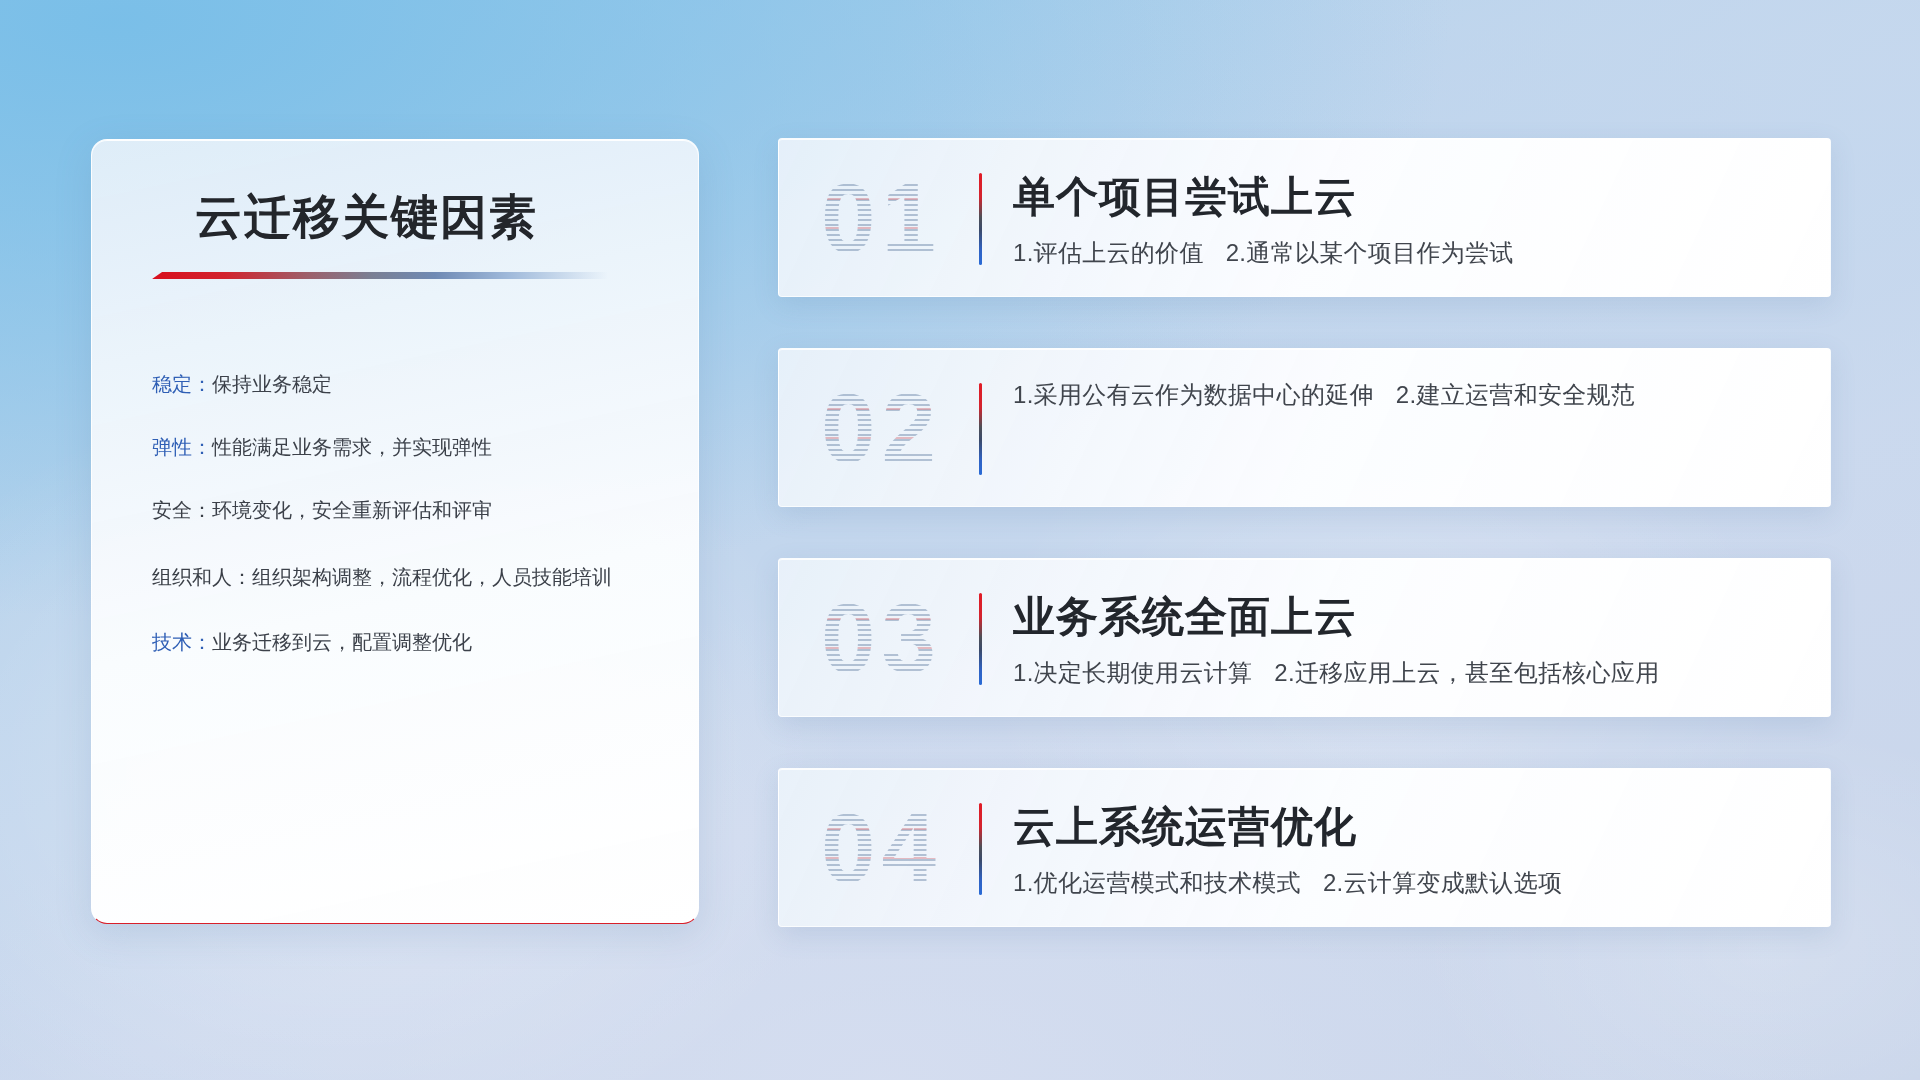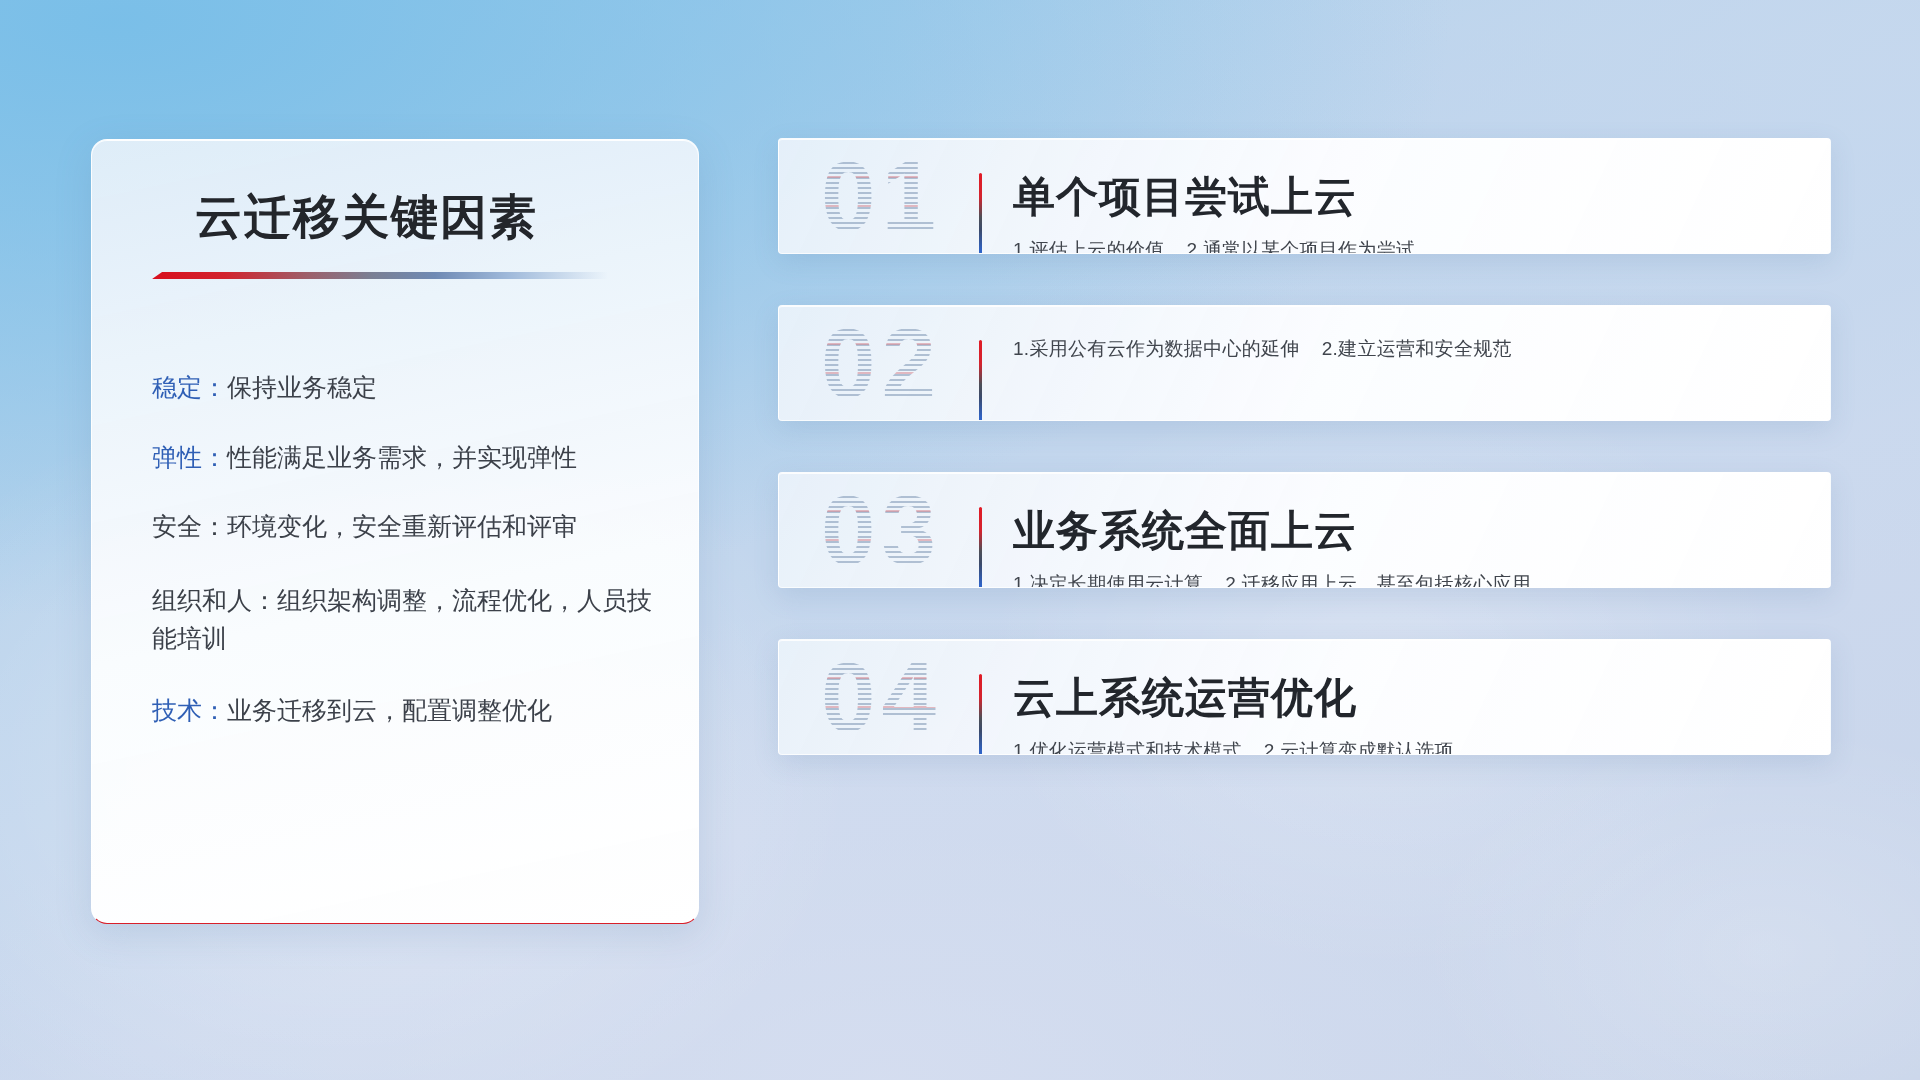--- a/index.html
+++ b/index.html
@@ -70,40 +70,41 @@
         #d80f1e 0%, #d2232e 16%, #9d5f6a 34%,
         #7a7f93 48%, #6f8ab4 62%, #9fb9da 78%, rgba(196,214,235,0) 100%);
     clip-path:polygon(2.2% 0, 100% 0, 100% 100%, 0 100%);
     border-radius:1px;
   }
 
   .kf-list{
     position:absolute; left:60px; top:232px; right:40px;
   }
   .kf-item{
-    font-size:25px; line-height:1.26;
+    font-size:20px; line-height:1.26;
     color:#3a3f47;
     margin-bottom:38px;
     white-space:nowrap;
+    font-family:Liberation Serif, serif;
   }
   .kf-item.wrapped{ white-space:normal; line-height:1.52; }
   .kf-label{ font-weight:400; }
   .kf-label.accent{ color:#2f5fb5; }
   .kf-label.plain { color:#3a3f47; }
   .kf-text{ color:#3c414a; }
 
   
   .step-col{
     position:absolute;
     left:778px; top:138px;
     width:1053px;
   }
   .step-card{
     position:relative;
-    height:116px;
+    height:159px;
     margin-bottom:51px;
     border-radius:4px;
     background:linear-gradient(115deg,
         rgba(234,242,250,0.93) 0%,
         rgba(243,247,252,0.95) 22%,
         rgba(252,253,255,0.98) 52%,
         rgba(255,255,255,1) 100%);
     border:1.7px solid rgba(255,255,255,0.75);
     box-shadow:0 8px 26px rgba(90,125,170,0.16),
                0 1px 0 rgba(255,255,255,0.85) inset;
@@ -176,21 +177,21 @@
     position:absolute;
     left:234px; top:30px; right:24px;
   }
   .step-title{
     font-size:42px; font-weight:700; letter-spacing:1px;
     color:#22262c;
     margin-bottom:12px;
     white-space:nowrap;
   }
   .step-desc{
-    font-size:19px; letter-spacing:0.3px;
+    font-size:24px; letter-spacing:0.3px;
     color:#40454d;
     white-space:nowrap;
   }
   .step-desc .gap{ display:inline-block; width:22px; }
 </style>
 </head>
 <body>
 
 <div id="stage">
 

